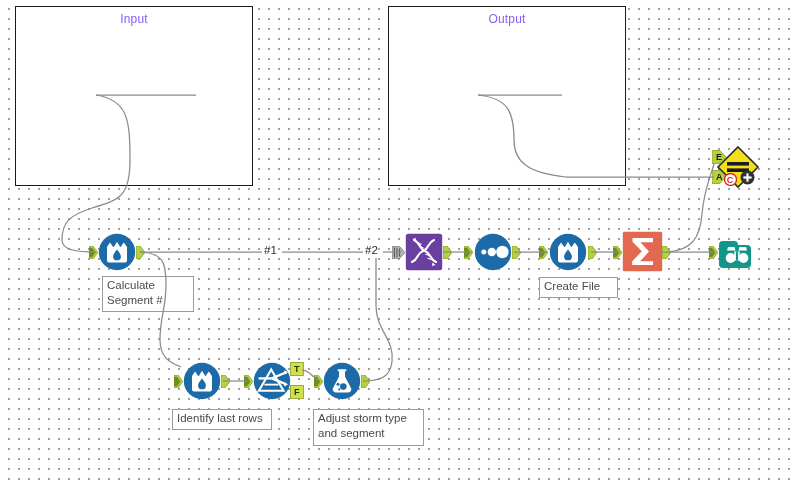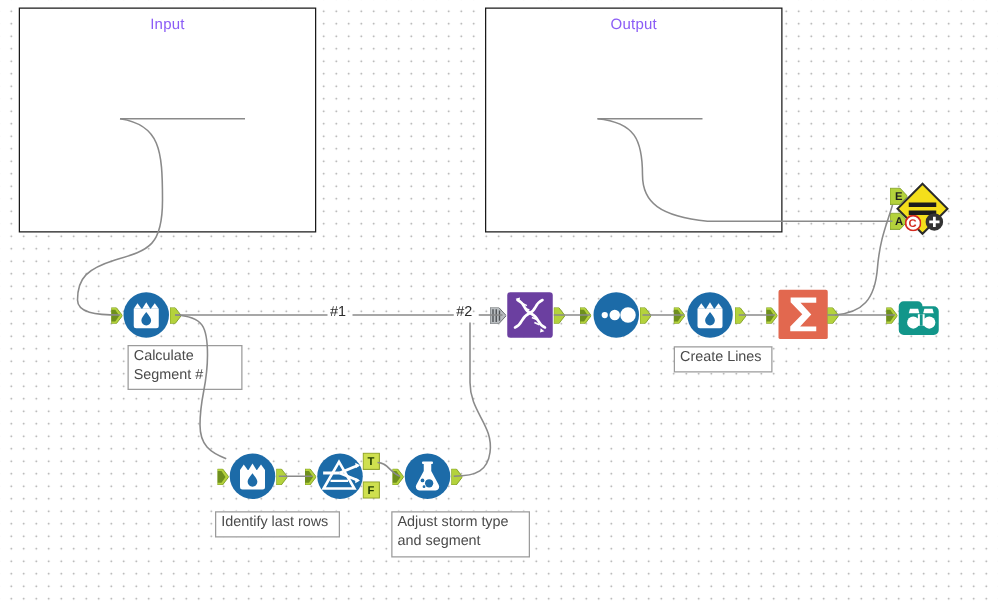--- a/index.html
+++ b/index.html
@@ -493,21 +493,21 @@
       </svg>
     </div>
   </div>
 
   <div class="layer-annot">
     <div class="annot" style="left:33px; top:121px; width:67px; height:21px;">Start File</div>
 
     <div class="annot" style="left:82px; top:276px; width:92px; height:36px;margin-left:20px;">Calculate
 Segment #</div>
 
-    <div class="annot" style="left:539px; top:277px; width:79px; height:21px;">Create Lines</div>
+    <div class="annot" style="left:539px; top:277px; width:79px; height:21px;">Create File</div>
 
     <div class="annot" style="left:172px; top:409px; width:100px; height:21px;">Identify last rows</div>
 
     <div class="annot" style="left:313px; top:409px; width:111px; height:37px;">Adjust storm type
 and segment</div>
   </div>
 
   <div class="layer-annot">
     <div class="conn-label" style="left:264px; top:244px;">#1</div>
     <div class="conn-label" style="left:365px; top:244px;">#2</div>

